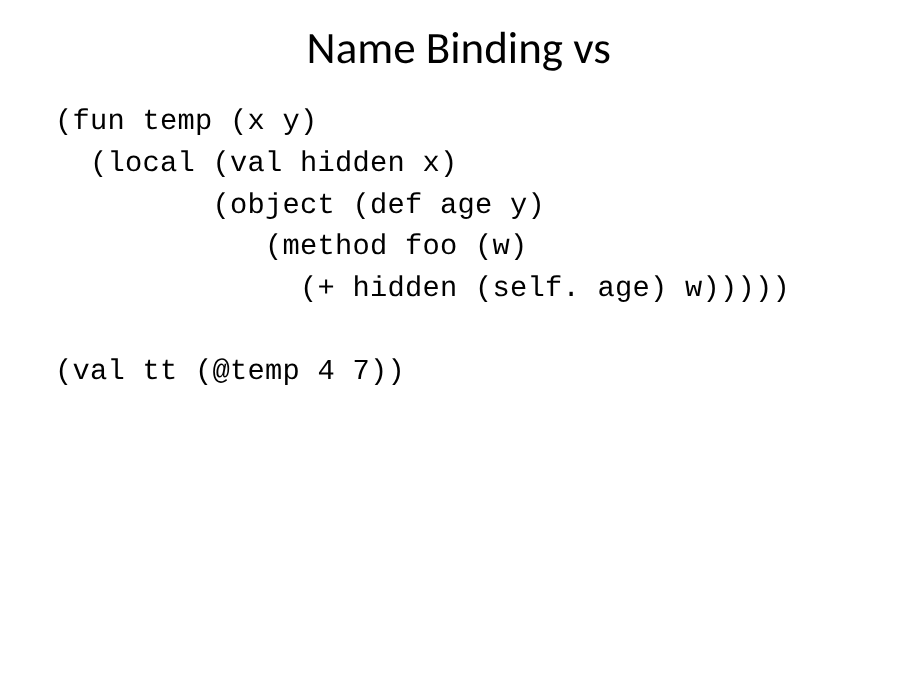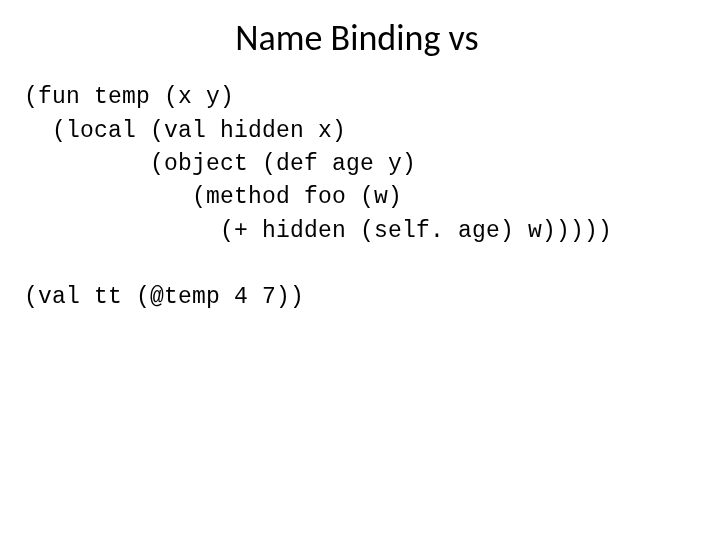--- a/index.html
+++ b/index.html
@@ -7,21 +7,21 @@
       width: 720px;
       height: 540px;
       background: #ffffff;
       font-family: Calibri, Arial, sans-serif;
       color: #000000;
       overflow: hidden;
     }
     .slide {
       width: 100%;
       height: 100%;
-      padding: 18px 30px 20px 24px;
+      padding: 18px 30px 20px 44px;
     }
     .title {
       text-align: center;
       font-size: 36px;
       font-weight: 400;
       line-height: 1.15;
       margin-bottom: 22px;
       margin-left: 40px;
       margin-right: 40px;
     }

